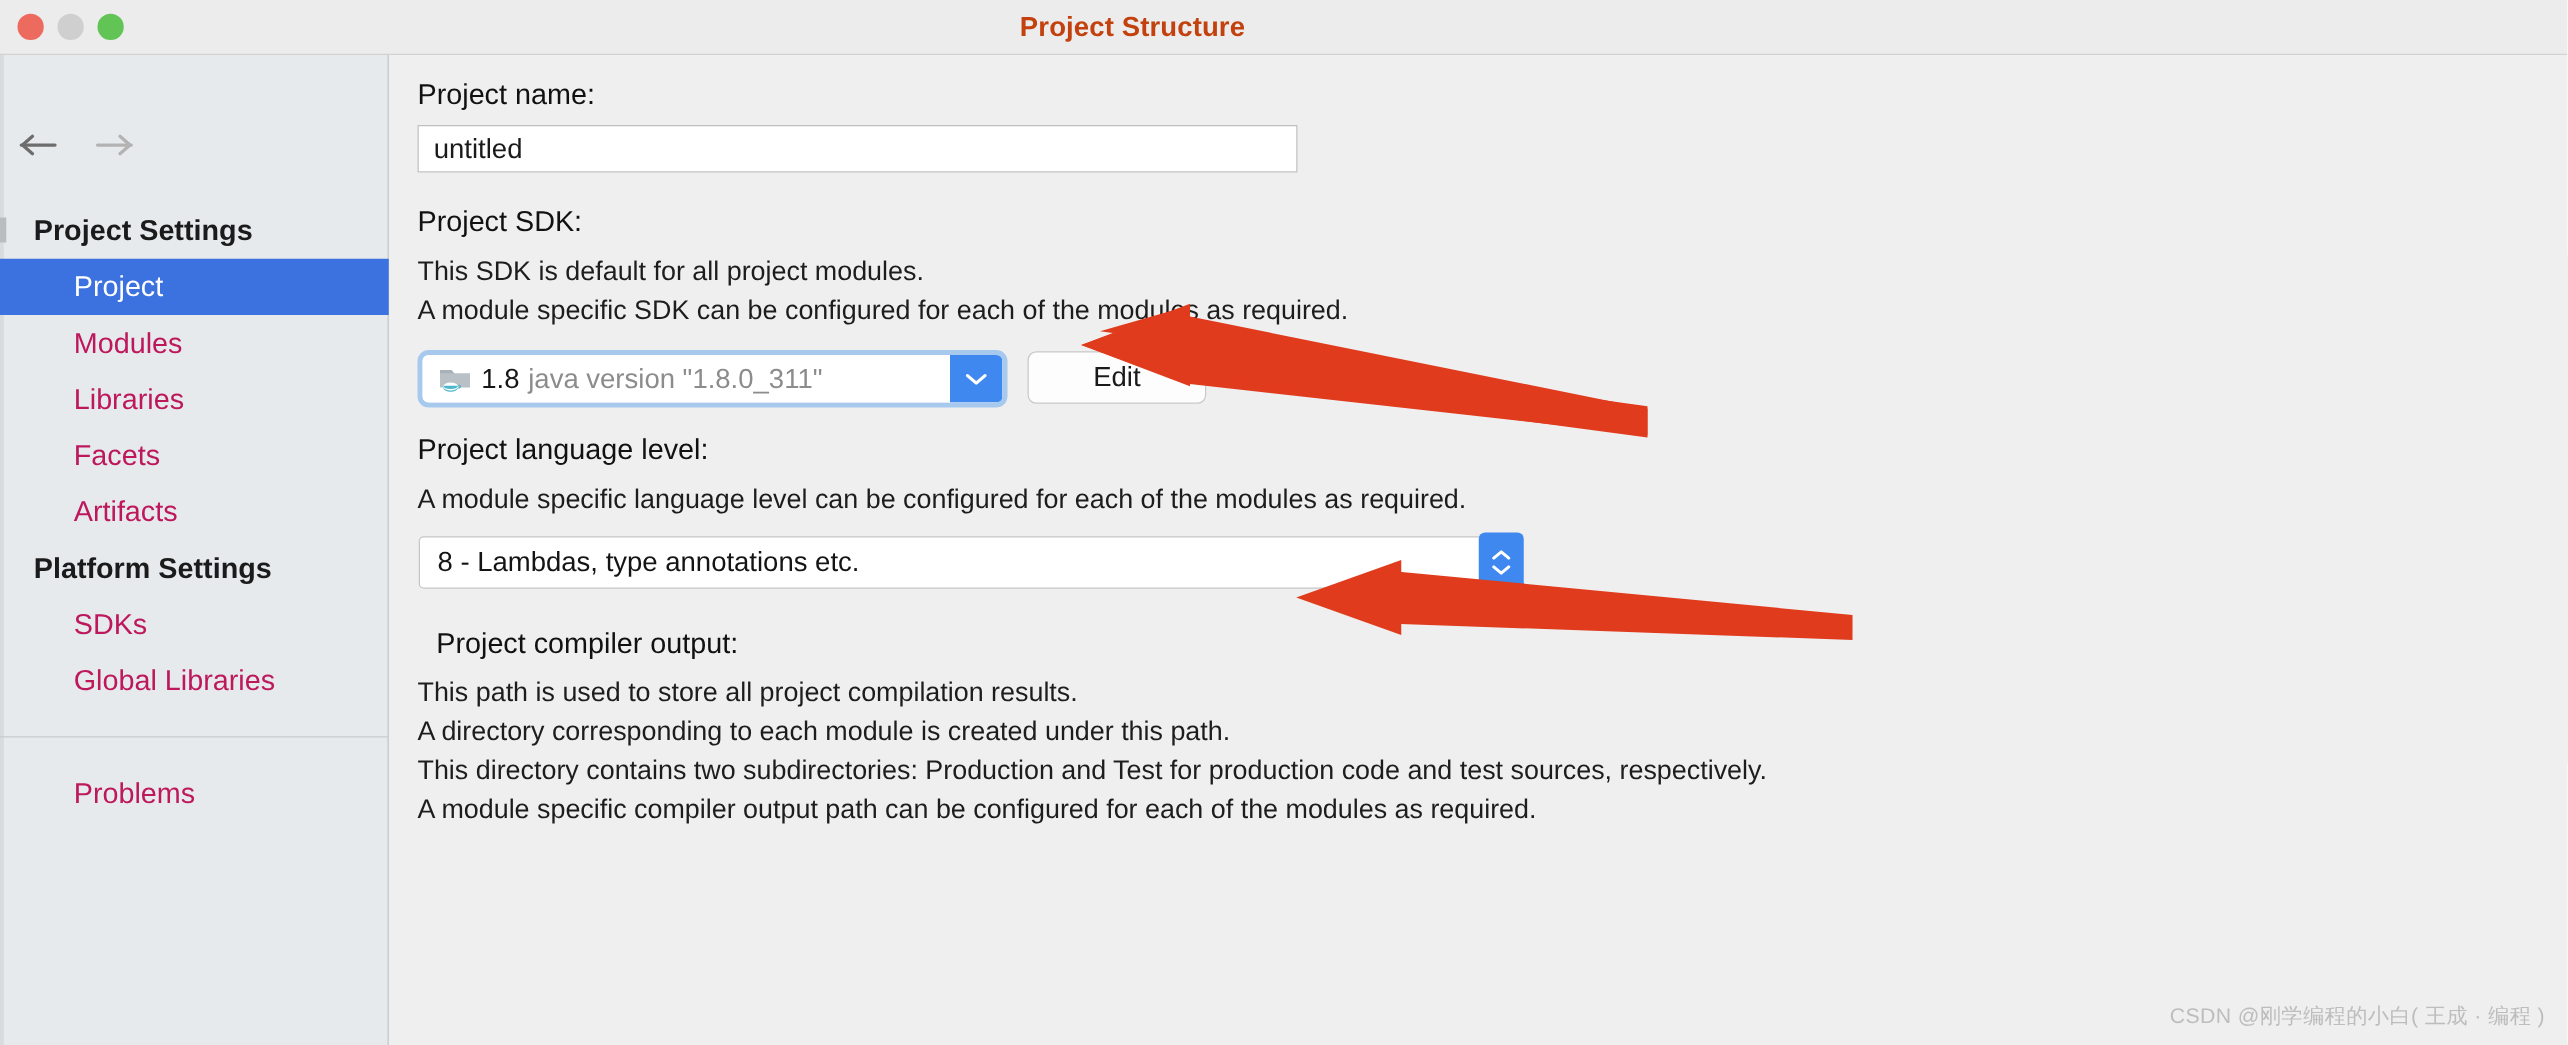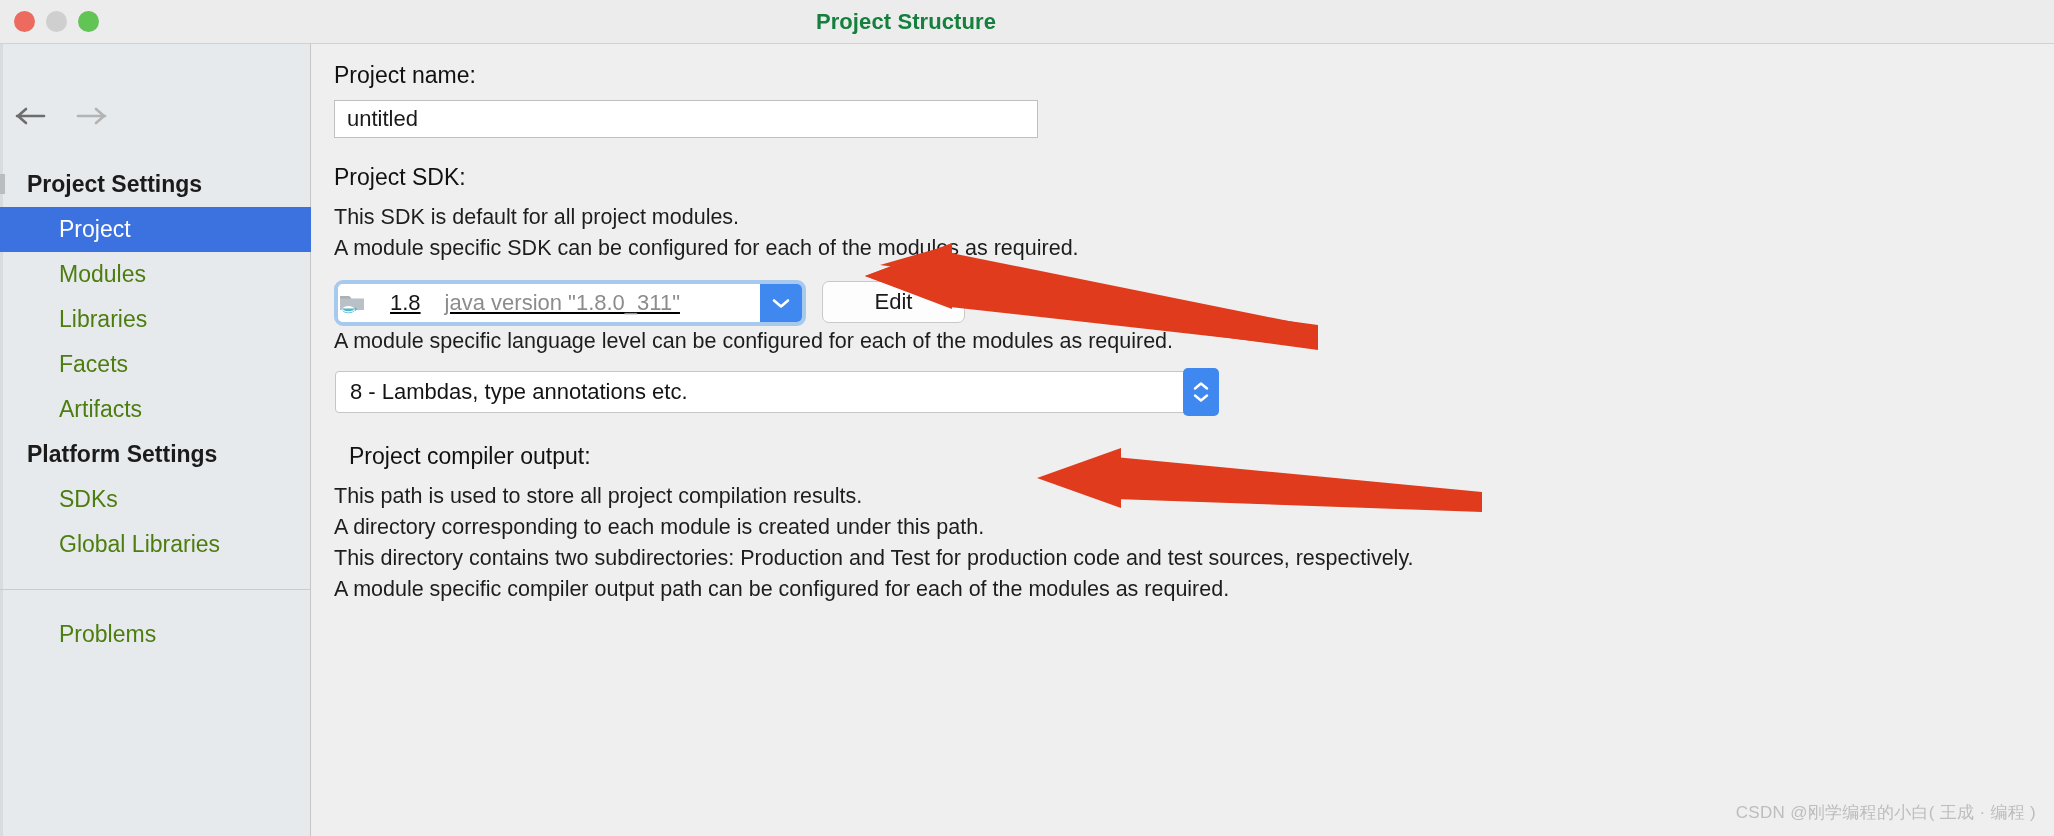--- a/index.html
+++ b/index.html
@@ -47,21 +47,21 @@
   .dot.max    { background: #61c454; }
   .window-title {
     position: absolute;
     left: 0; top: 0;
     width: 1812px;
     height: 44px;
     line-height: 44px;
     text-align: center;
     font-size: 22px;
     font-weight: bold;
-    color: #15803d;
+    color: #c2410c;
     letter-spacing: .1px;
   }
 
   
   .sidebar {
     position: absolute;
     left: 0; top: 44px;
     width: 311px;
     height: 792px;
     background: #e6eaec;
@@ -91,21 +91,21 @@
     font-size: 23px;
     font-weight: bold;
     color: #1b1b1b;
     padding: 0 0 0 27px;
     height: 45px;
     line-height: 45px;
     box-sizing: border-box;
   }
   .nav-item {
     font-size: 23px;
-    color: #4d7c0f;
+    color: #be185d;
     padding: 0 0 0 59px;
     height: 45px;
     line-height: 45px;
     box-sizing: border-box;
     cursor: pointer;
     white-space: nowrap;
   }
   .nav-item.selected {
     background: #3c71e0;
     color: #ffffff;
@@ -179,25 +179,25 @@
     background: #ffffff;
     display: flex;
     align-items: stretch;
     overflow: hidden;
   }
   .combo-text {
     flex: 1;
     background: #ffffff;
     display: flex;
     align-items: center;
-    font-size: 22px;
-    gap: 24px;
+    padding-left: 12px;
+    font-size: 22px;
+    gap: 7px;
     overflow: hidden;
     white-space: nowrap;
-    text-decoration: underline;
   }
   .sdk-ver {
     color: #161616;
     font-weight: normal;
   }
   .sdk-desc {
     color: #8c8c8c;
   }
   .combo-arrow-btn {
     width: 42px;
@@ -404,20 +404,21 @@
           </div>
           <div class="combo-arrow-btn">
             <svg width="18" height="12" viewBox="0 0 18 12" aria-hidden="true">
               <path d="M2 3.5 L9 9.5 L16 3.5" stroke="#ffffff" stroke-width="2.6" fill="none" stroke-linecap="round" stroke-linejoin="round"></path>
             </svg>
           </div>
         </div>
         <div class="edit-btn">Edit</div>
       </div>
 
+      <div class="section-label" style="margin-top:18px;">Project language level:</div>
       <div class="section-desc">A module specific language level can be configured for each of the modules as required.</div>
 
       <div class="ll-row">
         <div class="ll-field">8 - Lambdas, type annotations etc.</div>
         <div class="ll-spinner">
           <svg width="16" height="9" viewBox="0 0 16 9" aria-hidden="true">
             <path d="M2 6.5 L8 1.5 L14 6.5" stroke="#ffffff" stroke-width="2.4" fill="none" stroke-linecap="round" stroke-linejoin="round"></path>
           </svg>
           <svg width="16" height="9" viewBox="0 0 16 9" aria-hidden="true">
             <path d="M2 2.5 L8 7.5 L14 2.5" stroke="#ffffff" stroke-width="2.4" fill="none" stroke-linecap="round" stroke-linejoin="round"></path>

